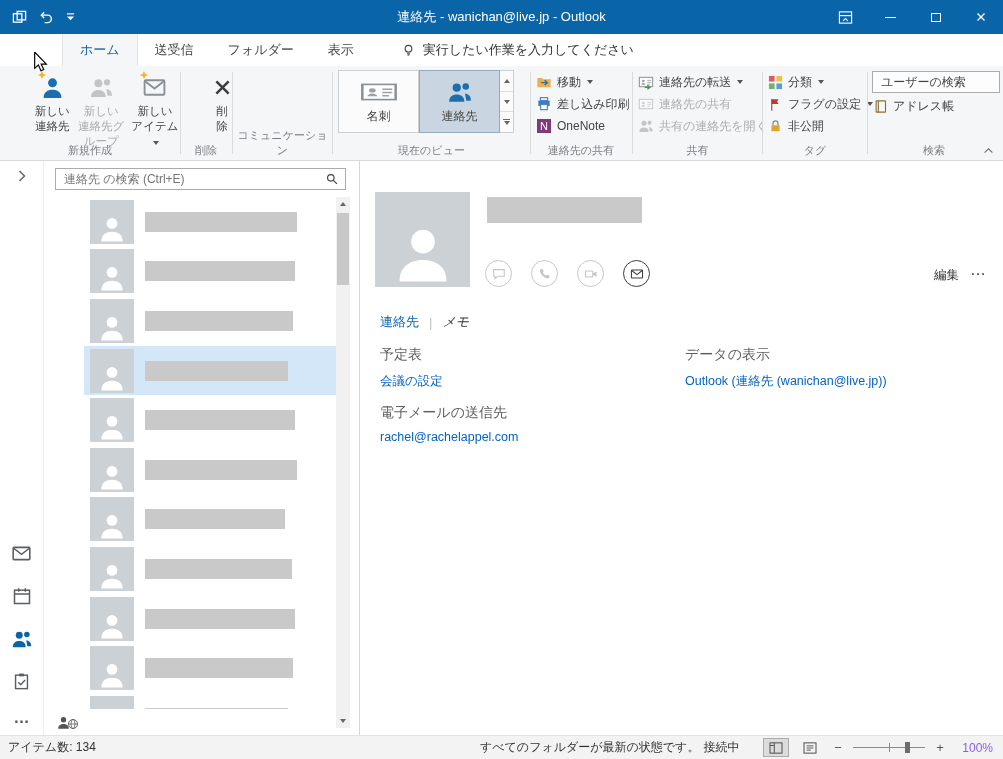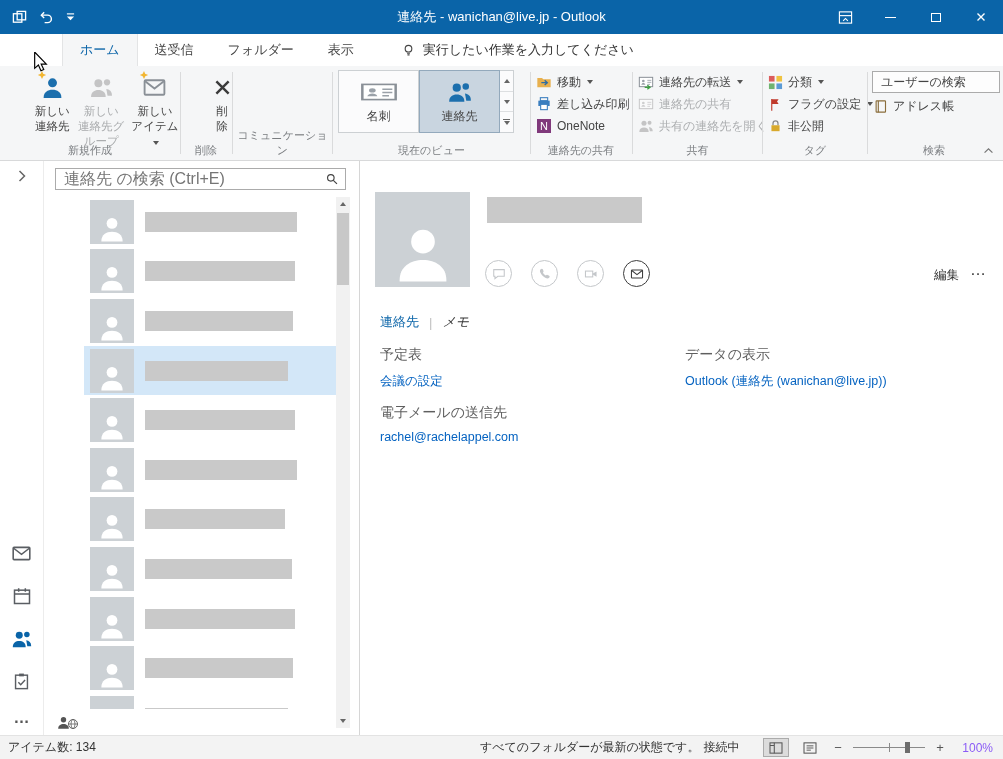--- a/index.html
+++ b/index.html
@@ -51,21 +51,21 @@
   .boxbtn{display:flex;align-items:center;gap:5px;height:22px;border:1px solid #ababab;background:#fdfdfd;padding:0 8px;font-size:12px;color:#444;margin:5px 0 2px 4px;}
   .collapse-chevron{position:absolute;right:9px;bottom:6px;}
   
   .navrail{position:absolute;left:0;top:161px;bottom:24px;width:44px;background:#fff;border-right:1px solid #ececec;}
   .expand{position:absolute;top:9px;left:0;right:0;display:flex;justify-content:center;color:#666;font-size:13px;}
   .rail-icons{position:absolute;bottom:12px;left:0;right:0;display:flex;flex-direction:column;align-items:center;gap:22px;color:#5a5e63;}
   .rail-icons .active{color:#0a64a8;}
   .rail-dots{font-size:16px;font-weight:bold;color:#555;line-height:10px;}
   .contactpanel{position:absolute;left:44px;top:161px;bottom:24px;width:316px;background:#fff;border-right:1px solid #d6d6d6;}
   .searchbox{position:absolute;top:7px;left:11px;right:13px;height:22px;border:1px solid #ababab;background:#fff;display:flex;align-items:center;padding:0 6px;}
-  .searchbox input{flex:1;border:none;outline:none;font-size:16px;color:#444;background:transparent;font-family:inherit;}
+  .searchbox input{flex:1;border:none;outline:none;font-size:12px;color:#444;background:transparent;font-family:inherit;}
   .alpha-index{position:absolute;left:14px;top:41px;width:24px;display:flex;flex-direction:column;color:#555;}
   .alpha{height:28px;display:flex;align-items:flex-start;justify-content:center;font-size:12px;}
   .rows{position:absolute;left:40px;top:36px;right:15px;bottom:26px;overflow:hidden;}
   .crow{display:flex;align-items:center;height:49.6px;gap:11px;padding-left:6px;}
   .crow.sel{background:#d3e7f8;}
   .avatar{width:44px;height:44px;background:#ccd1d5;display:flex;align-items:flex-end;justify-content:center;flex:0 0 auto;overflow:hidden;}
   .nbar{height:20px;background:#c9c9c9;flex:0 0 auto;}
   .vscroll{position:absolute;right:9px;top:36px;bottom:7px;width:14px;background:#f1f1f1;}
   .varrow{position:absolute;left:0;right:0;height:14px;display:flex;align-items:center;justify-content:center;}
   .vthumb{position:absolute;left:1px;right:1px;top:16px;height:72px;background:#c8c8c8;}

